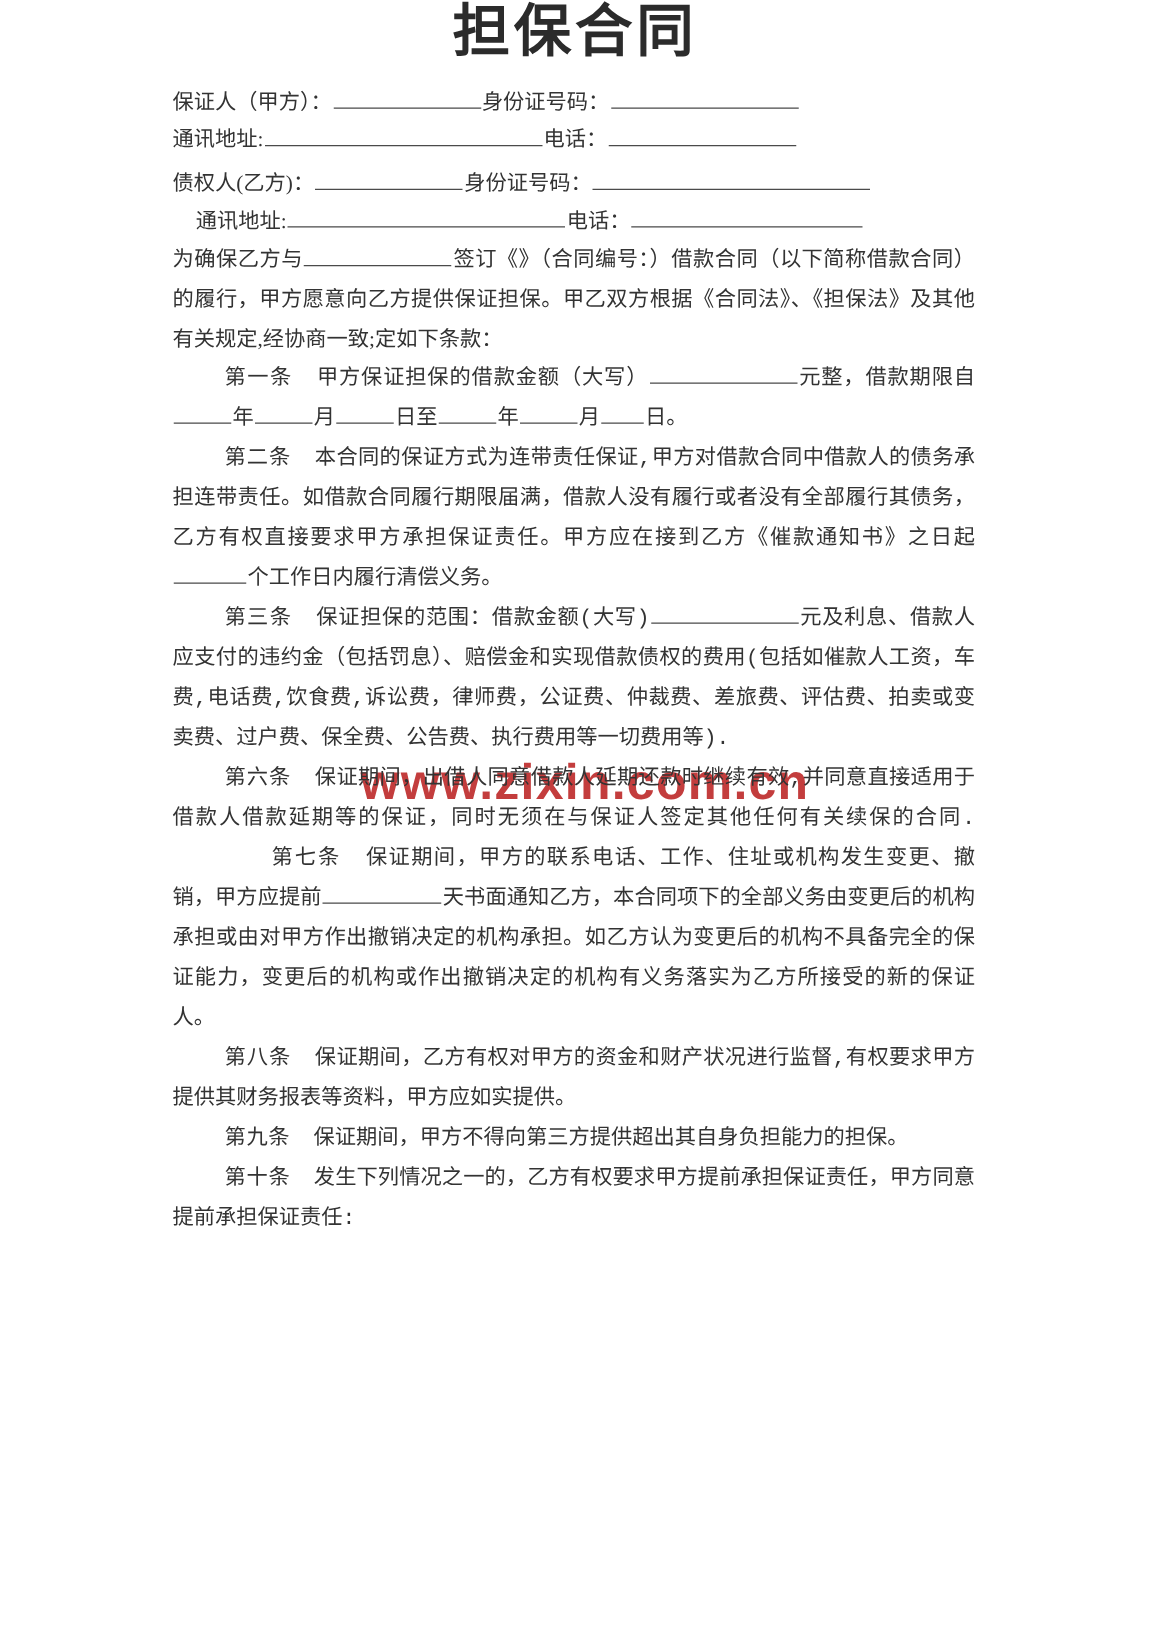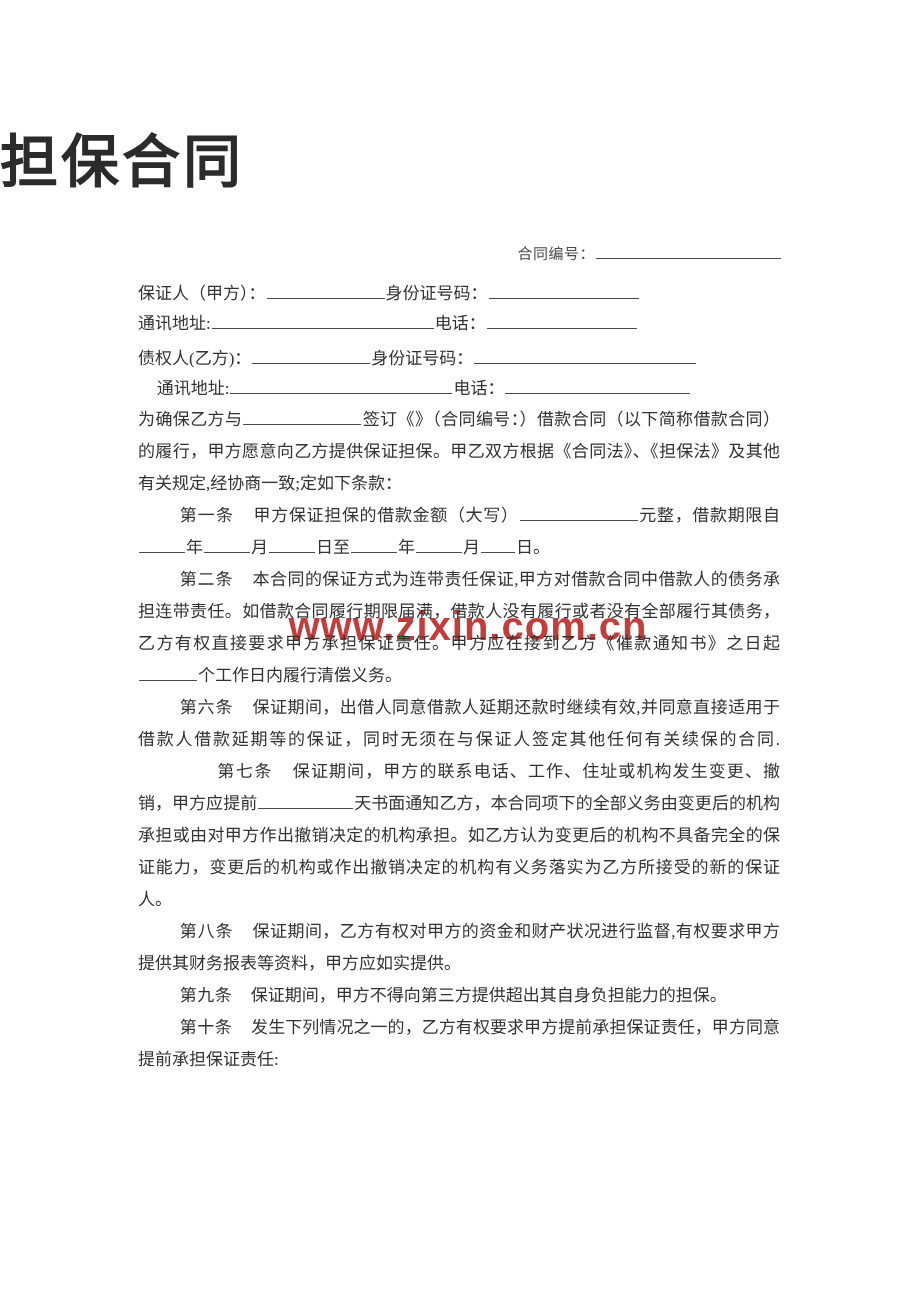--- a/index.html
+++ b/index.html
@@ -44,22 +44,22 @@
   }
 
   .content {
     position: relative;
     z-index: 2;
   }
 
   
   .doc-title {
     margin: 0;
-    padding-top: 130px;
-    font-size: 58px;
+    text-align: center;
+    font-size: 46px;
     line-height: 1.1;
     font-weight: 700;
     letter-spacing: 3px;
     color: #2b2b2b;
     font-family: "Liberation Sans", "DejaVu Sans", sans-serif;
   }
 
   
   .contract-no {
     margin: 0;
@@ -87,21 +87,21 @@
   .party-line { white-space: nowrap; }
 
   p.para {
     margin: 0;
     font-size: 17px;
     line-height: 32px;
     text-align: justify;
     text-justify: inter-ideograph;
     color: #333;
   }
-  p.para.indent { text-indent: 2.45em; }
+  p.para.indent { text-indent: 2.45em; font-family: Liberation Mono, monospace; }
 
   .blank {
     display: inline-block;
     border-bottom: 1px solid #4a4a4a;
     vertical-align: baseline;
     height: 0.95em;
     margin: 0 1px;
   }
   .b-xs   { width: 34px; }
   .b-sm   { width: 46px; }
@@ -120,23 +120,20 @@
 <body>
 
 <div class="page">
 
   <div class="watermark">www.zixin.com.cn</div>
 
   <div class="content">
 
     <h1 class="doc-title">担保合同</h1>
 
-    <p class="contract-no">
-      <span class="label">合同编号：</span><span class="blank b-wide"></span>
-    </p>
 
     <div class="body-wrap">
 
       <div class="party-block">
         <div class="party-line">
           <span>保证人（甲方）：</span><span class="blank b-xl"></span><span>身份证号码：</span><span class="blank b-xxl"></span>
         </div>
         <div class="party-line">
           <span>通讯地址:</span><span class="blank b-full"></span><span>电话：</span><span class="blank b-xxl"></span>
         </div>
@@ -156,20 +153,23 @@
       </p>
 
       <p class="para indent">
         <span class="art-label">第一条</span><span class="gap-sm"></span><span>甲方保证担保的借款金额（大写）</span><span class="blank b-xl"></span><span>元整，借款期限自</span><span class="blank b-sm"></span><span>年</span><span class="blank b-sm"></span><span>月</span><span class="blank b-sm"></span><span>日至</span><span class="blank b-sm"></span><span>年</span><span class="blank b-sm"></span><span>月</span><span class="blank b-xs"></span><span>日。</span>
       </p>
 
       <p class="para indent">
         <span class="art-label">第二条</span><span class="gap-sm"></span><span>本合同的保证方式为连带责任保证,甲方对借款合同中借款人的债务承担连带责任。如借款合同履行期限届满，借款人没有履行或者没有全部履行其债务，乙方有权直接要求甲方承担保证责任。甲方应在接到乙方《催款通知书》之日起</span><span class="blank b-md"></span><span>个工作日内履行清偿义务。</span>
       </p>
 
+      <p class="para indent">
+        <span class="art-label">第三条</span><span class="gap-sm"></span><span>保证担保的范围：借款金额(大写)</span><span class="blank b-xl"></span><span>元及利息、借款人应支付的违约金（包括罚息）、赔偿金和实现借款债权的费用(包括如催款人工资，车费,电话费,饮食费,诉讼费，律师费，公证费、仲裁费、差旅费、评估费、拍卖或变卖费、过户费、保全费、公告费、执行费用等一切费用等).</span>
+      </p>
 
 
 
       <p class="para indent">
         <span class="art-label">第六条</span><span class="gap-sm"></span><span>保证期间，出借人同意借款人延期还款时继续有效,并同意直接适用于借款人借款延期等的保证，同时无须在与保证人签定其他任何有关续保的合同.</span><span class="gap-md"></span><span class="art-label">第七条</span><span class="gap-sm"></span><span>保证期间，甲方的联系电话、工作、住址或机构发生变更、撤销，甲方应提前</span><span class="blank b-lg"></span><span>天书面通知乙方，本合同项下的全部义务由变更后的机构承担或由对甲方作出撤销决定的机构承担。如乙方认为变更后的机构不具备完全的保证能力，变更后的机构或作出撤销决定的机构有义务落实为乙方所接受的新的保证人。</span>
       </p>
 
       <p class="para indent">
         <span class="art-label">第八条</span><span class="gap-sm"></span><span>保证期间，乙方有权对甲方的资金和财产状况进行监督,有权要求甲方提供其财务报表等资料，甲方应如实提供。</span>
       </p>

